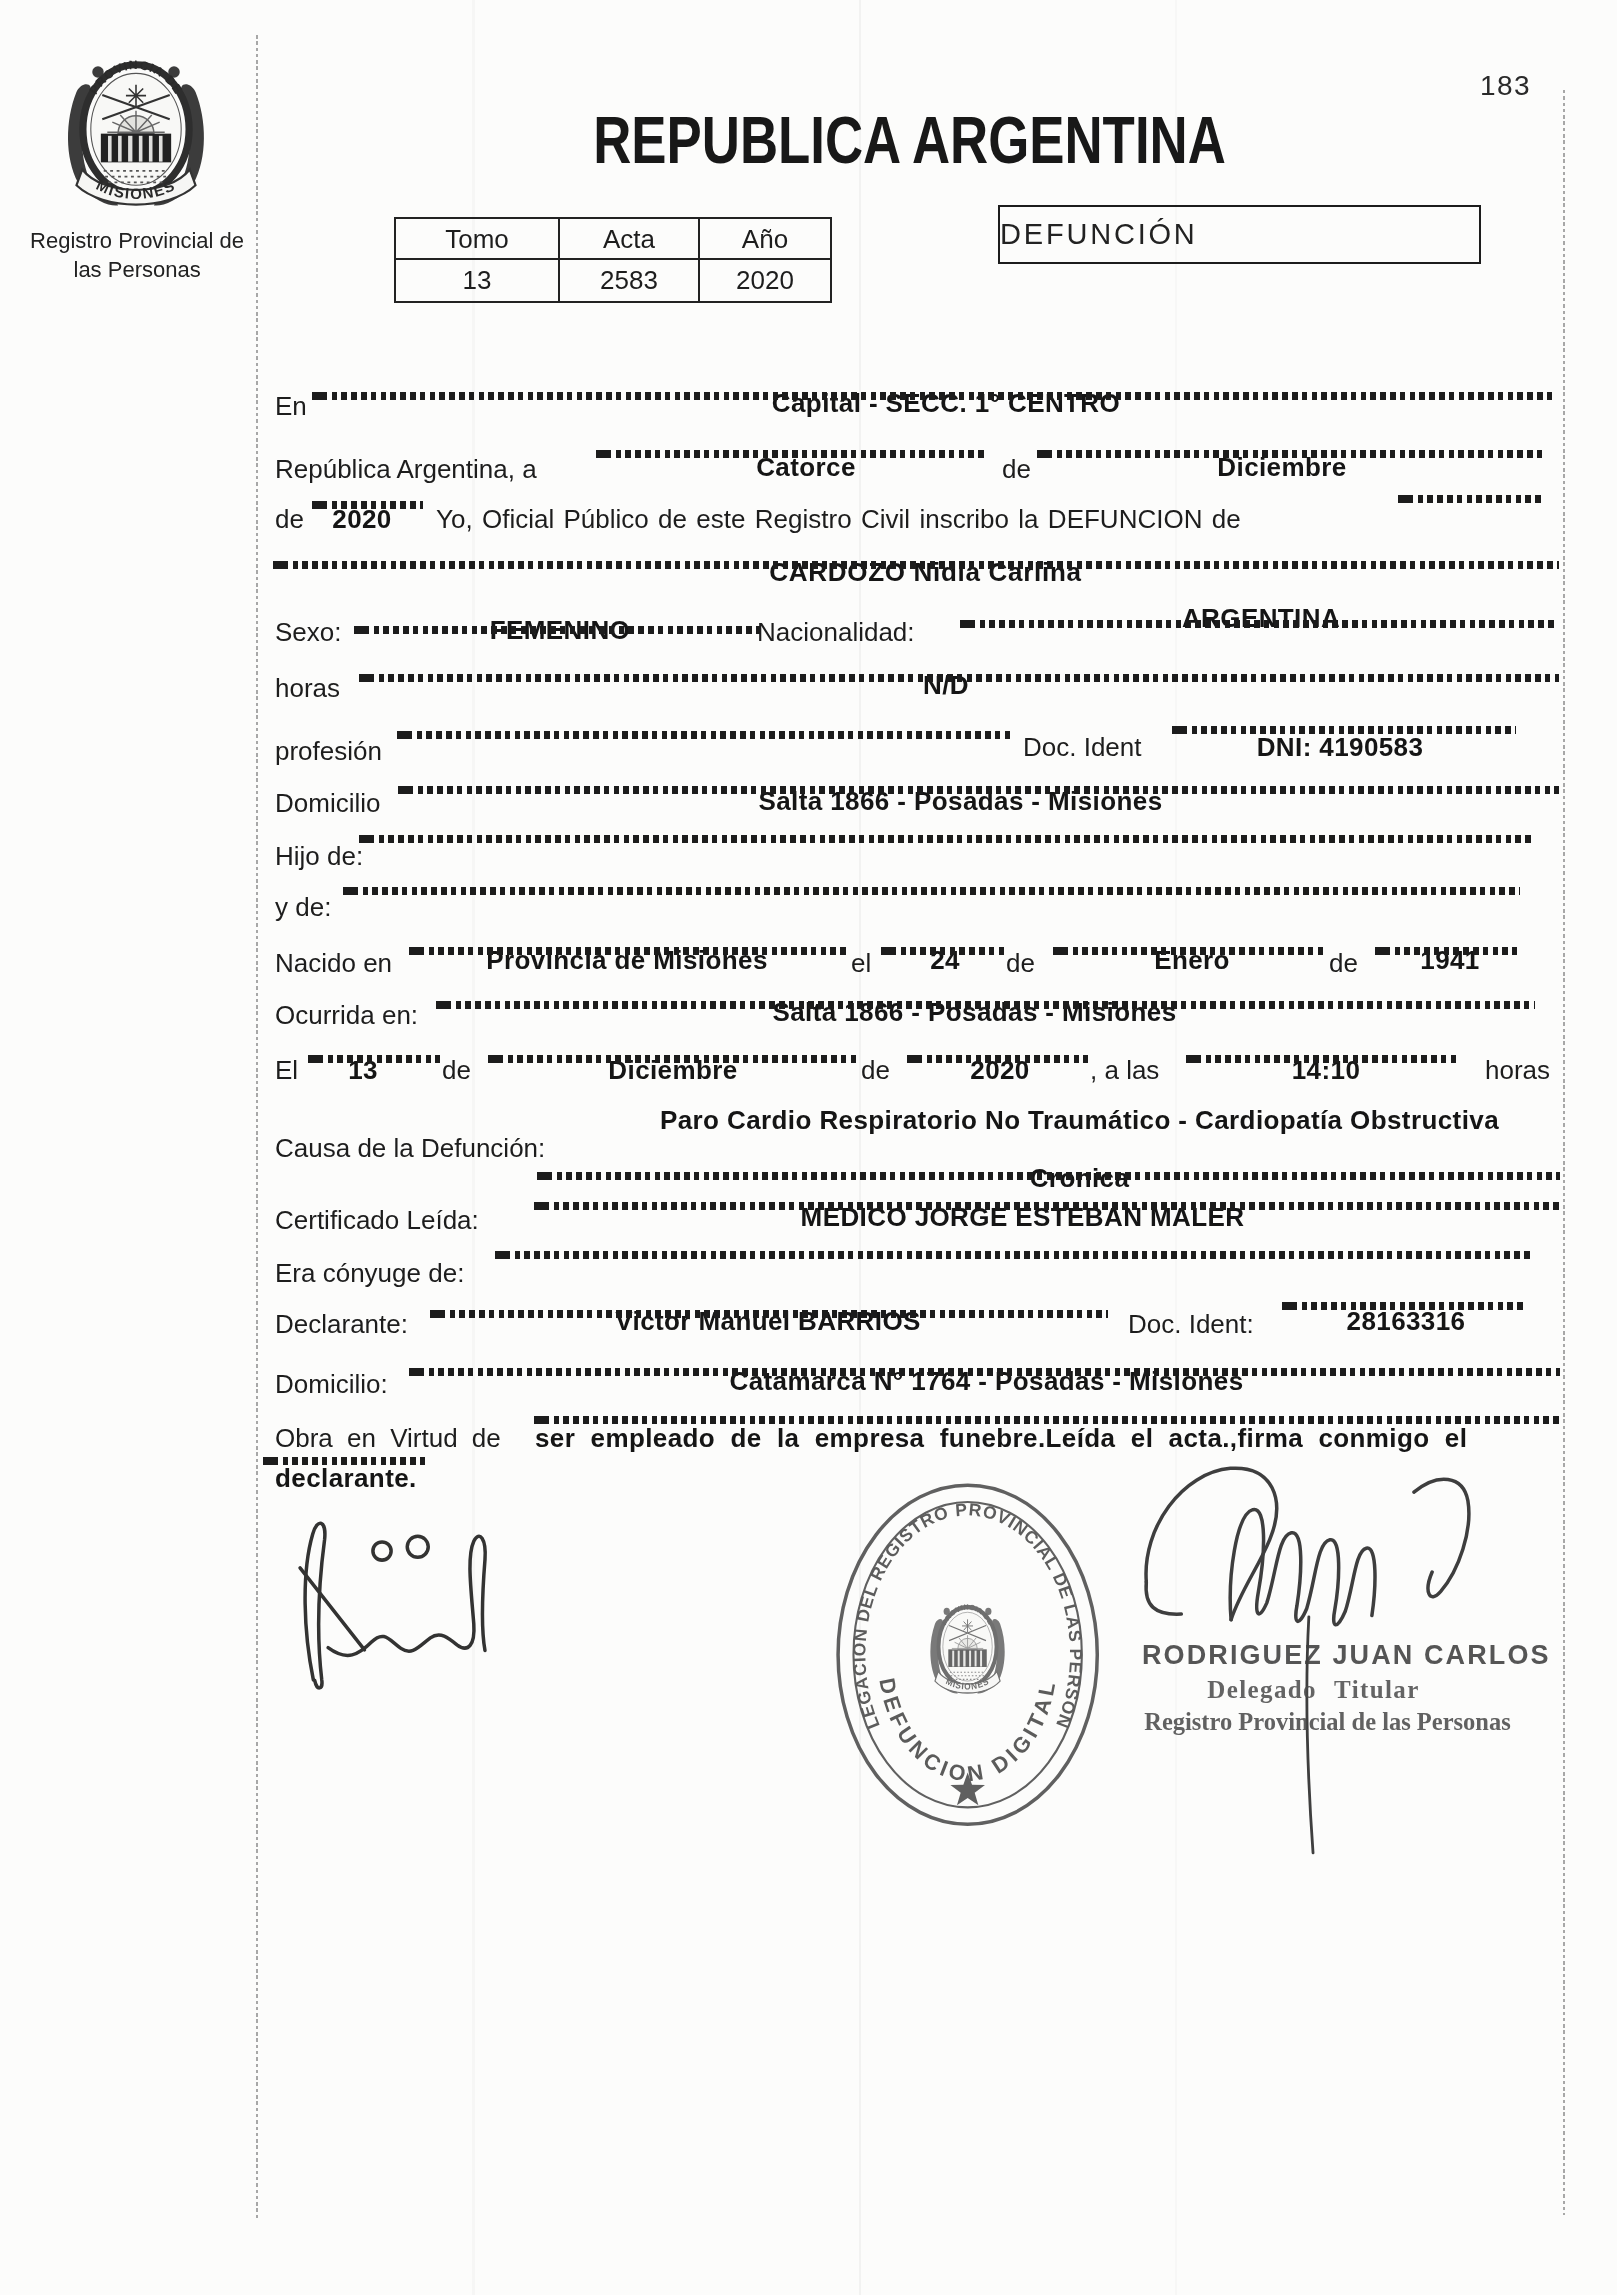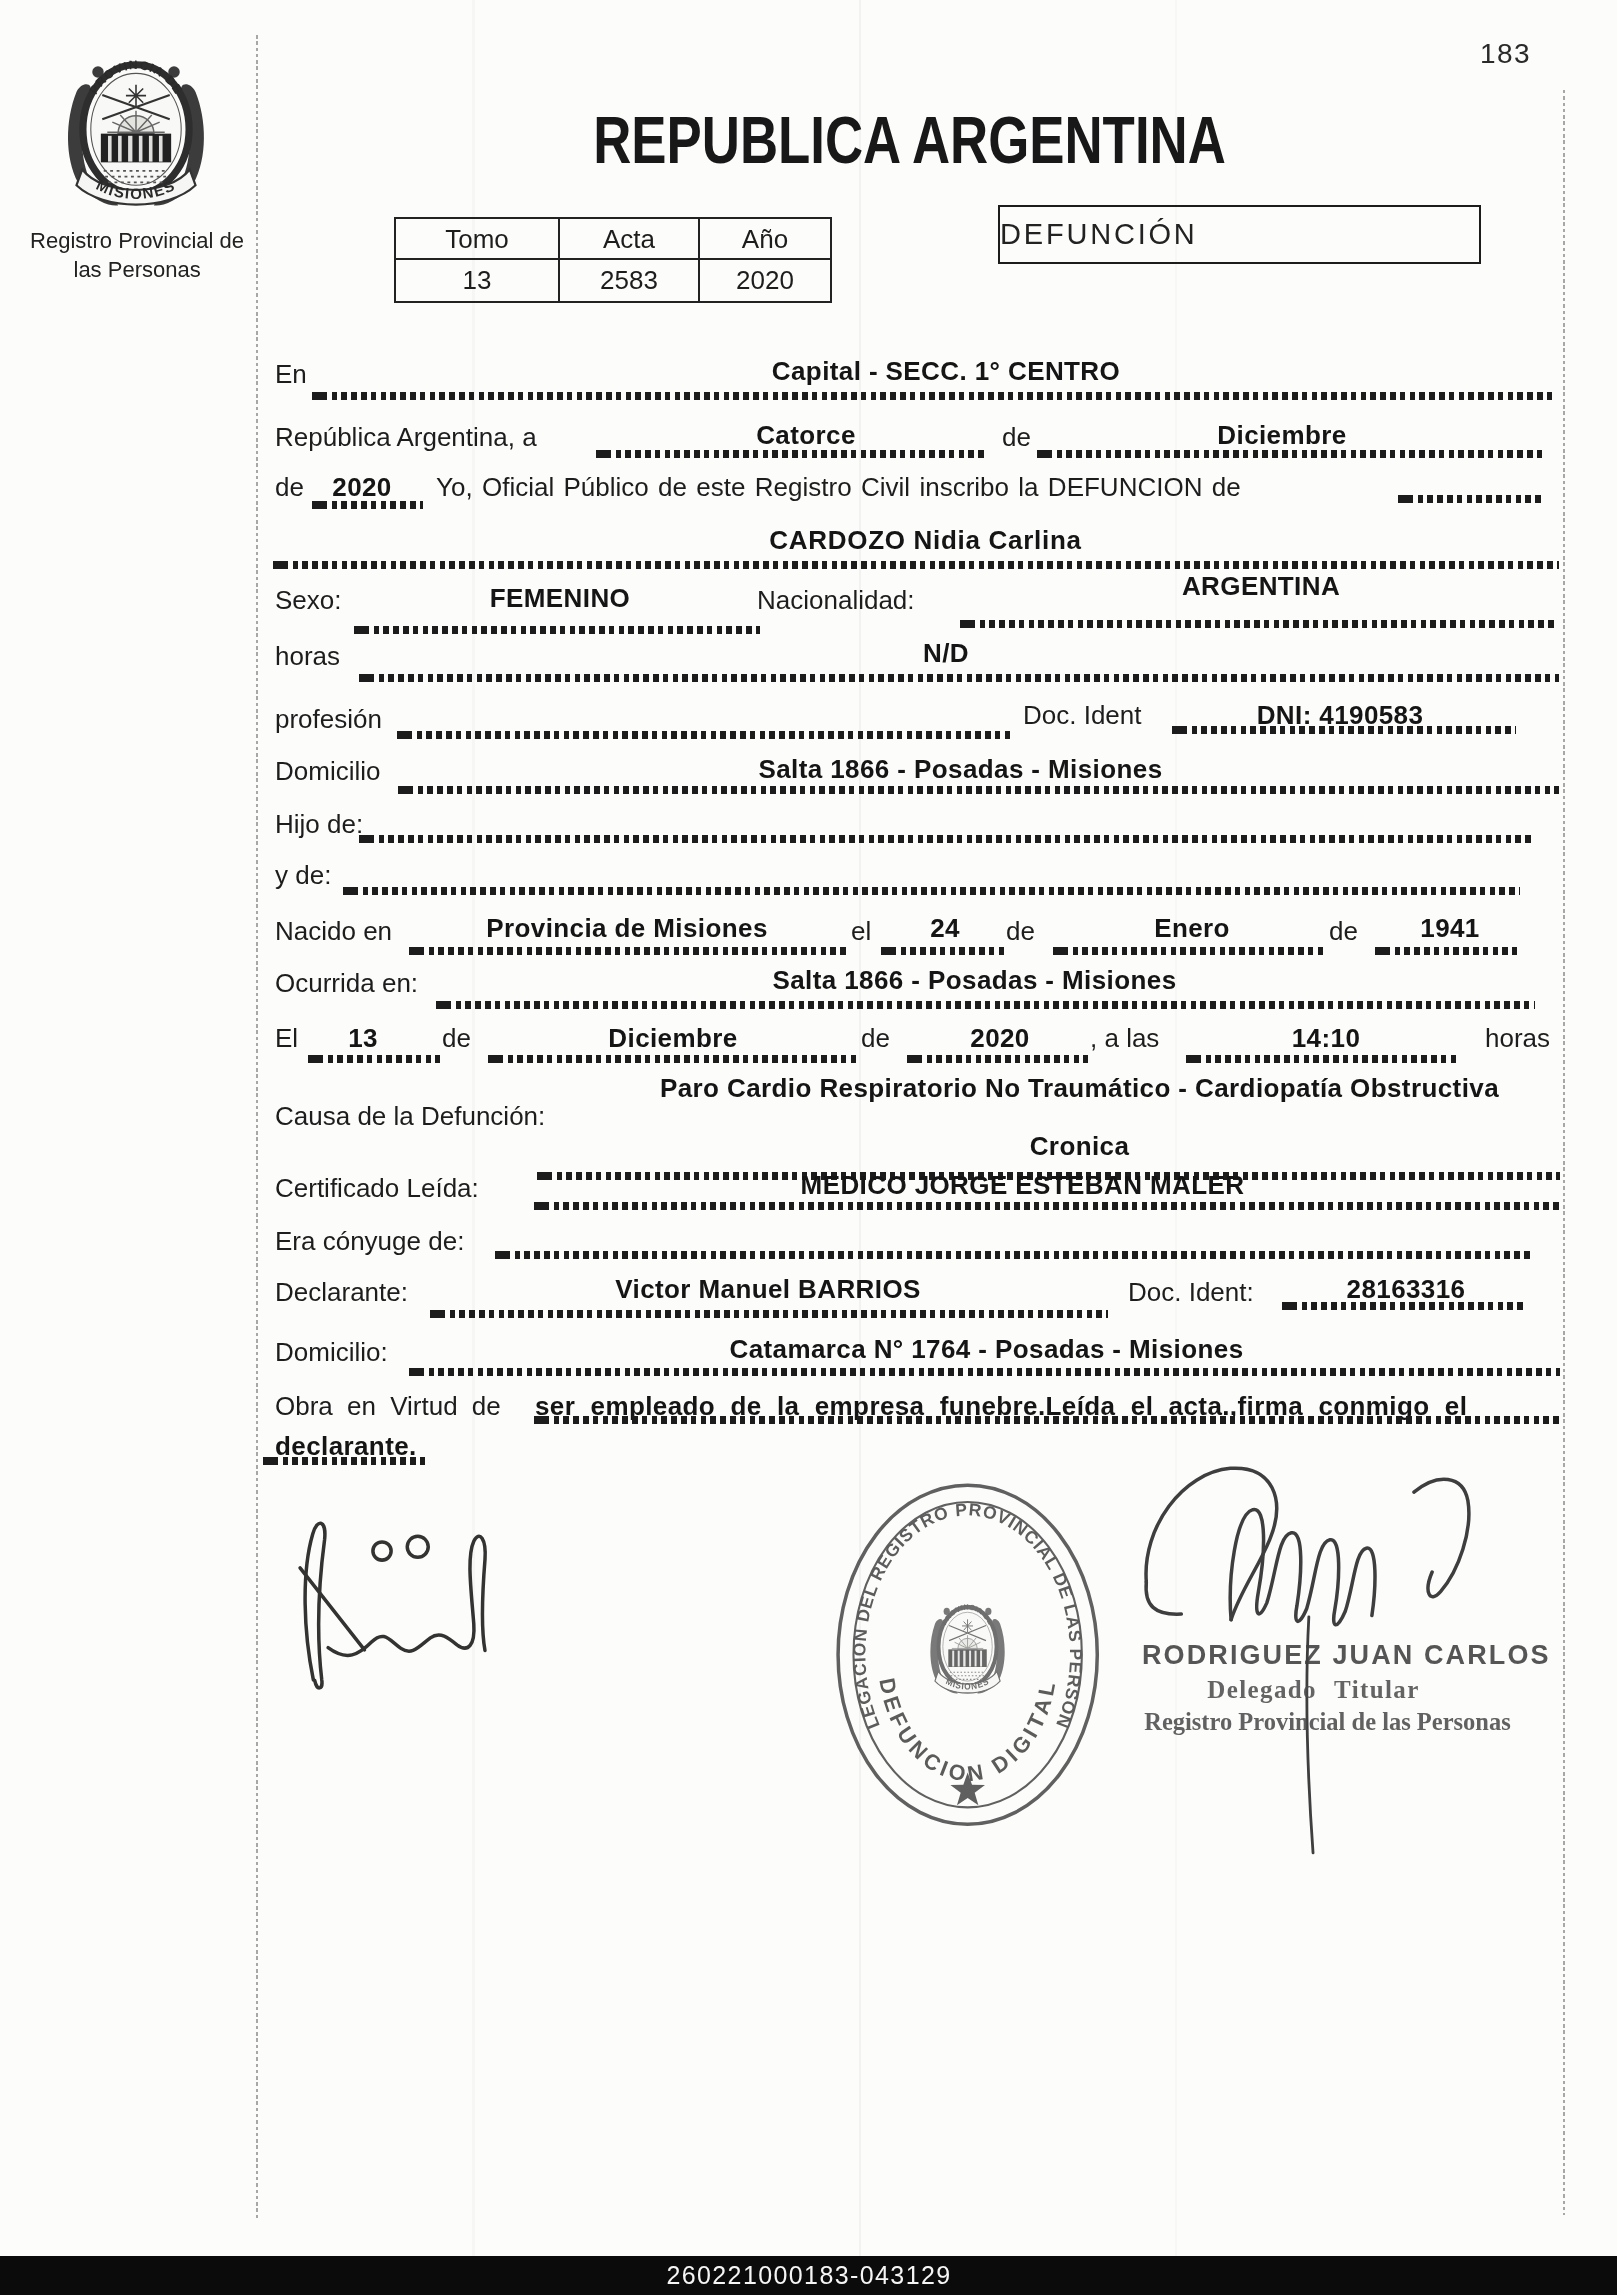--- a/index.html
+++ b/index.html
@@ -1,21 +1,21 @@
 <!DOCTYPE html>
 <html style="font-size:11.2px"><head>
 <meta charset="utf-8">
 <style>
   html,body{margin:0;padding:0;background:#e9e9e7;}
   #page{
     position:relative;width:1618px;height:2295px;margin:0 auto;
     background:#fcfcfb;overflow:hidden;
     font-family:"Liberation Sans","DejaVu Sans",sans-serif;color:#1d1d1d;
   }
-  .t{position:absolute;font-size:26px;line-height:1.1;white-space:nowrap;color:#1d1d1d;}
+  .t{position:absolute;font-size:26px;line-height:1.1;white-space:nowrap;color:#1d1d1d;margin-top:32px;}
   .b{font-weight:bold;color:#151515;letter-spacing:0.4px;}
   .c{text-align:center;white-space:nowrap;}
   .dots{position:absolute;height:7.7px;
     background:repeating-linear-gradient(90deg,#1c1c1c 0 5.6px,transparent 5.6px 9.8px);}
   .dots::before{content:"";position:absolute;left:0;top:0;width:14.7px;height:100%;background:#1c1c1c;}
   .vrule{position:absolute;width:2.1px;
     background:repeating-linear-gradient(180deg,#8b8b8b 0 3.5px,transparent 3.5px 6.3px);opacity:.75;}
   .fold{position:absolute;top:0;height:2295px;}
   #title{position:absolute;left:454px;top:102px;width:911px;text-align:center;
     font-size:66px;font-weight:bold;letter-spacing:0px;transform:scaleX(.8);color:#181818;}
@@ -237,18 +237,15 @@
       <path d="M1757,2312 C1752,2252 1764,2162 1788,2155 C1808,2150 1806,2216 1796,2272 C1790,2306 1796,2315 1808,2288 C1822,2244 1824,2192 1843,2188 C1861,2184 1858,2248 1851,2292 C1846,2318 1853,2324 1865,2296 C1878,2252 1880,2202 1898,2198 C1915,2194 1912,2258 1905,2298 C1900,2324 1908,2328 1920,2300 C1932,2264 1934,2214 1950,2210 C1966,2206 1964,2266 1958,2306"></path>
       <path d="M1868,2308 C1863,2400 1865,2520 1874,2645" stroke-width="4"></path>
       <path d="M2018,2130 C2052,2102 2088,2106 2095,2142 C2102,2184 2082,2242 2056,2272 C2040,2290 2032,2272 2044,2244"></path>
     </g>
   </svg>
 
   <div class="stampline" style="left:1142px;top:1640px;width:371px;font-size:27px;font-weight:bold;letter-spacing:2.1px;opacity:.88">RODRIGUEZ JUAN CARLOS</div>
   <div class="stampline" style="left:1142px;top:1676px;width:343px;font-size:25px;font-weight:bold;word-spacing:9.8px;letter-spacing:1.4px;font-family:'Liberation Serif',serif;color:#4a4a4a;opacity:.85">Delegado Titular</div>
   <div class="stampline" style="left:1135px;top:1708px;width:385px;font-size:24.5px;font-weight:bold;font-family:'Liberation Serif',serif;color:#474747;opacity:.85">Registro Provincial de las Personas</div>
 
-  <div id="footerbar">
-    <span>260221000183-043129</span>
-  </div>
 
 </div>
 
 
 </body></html>

